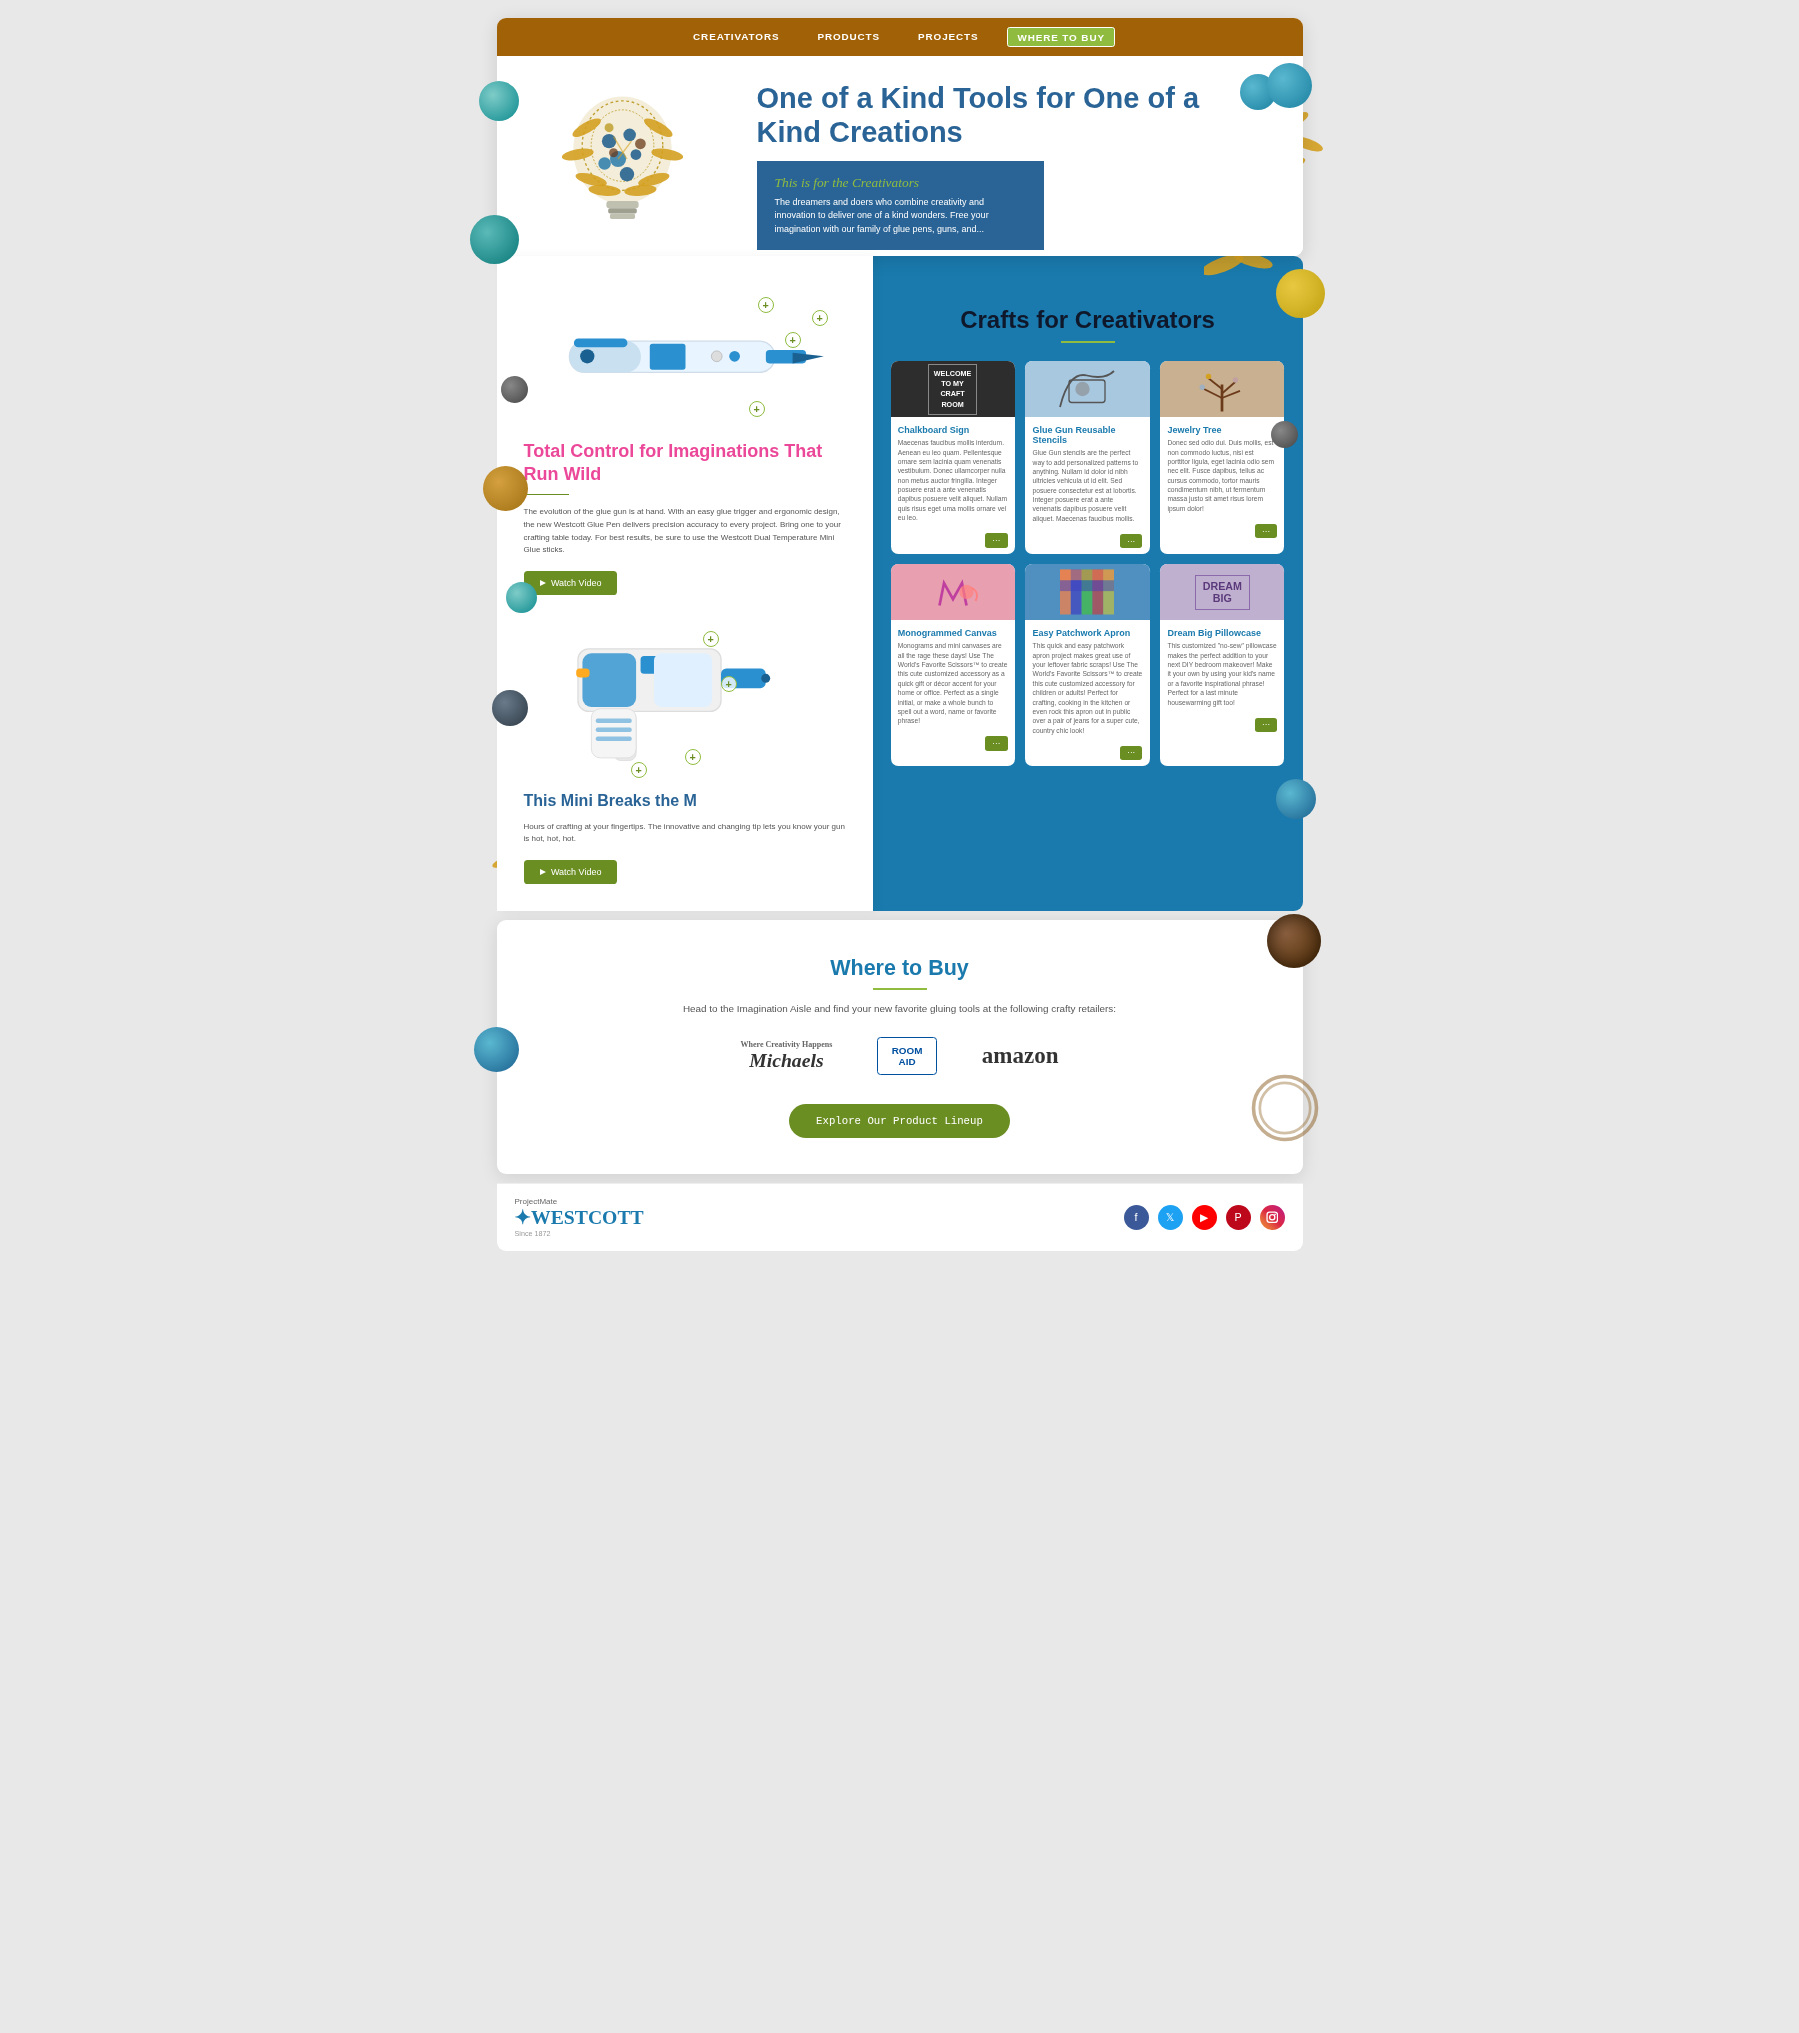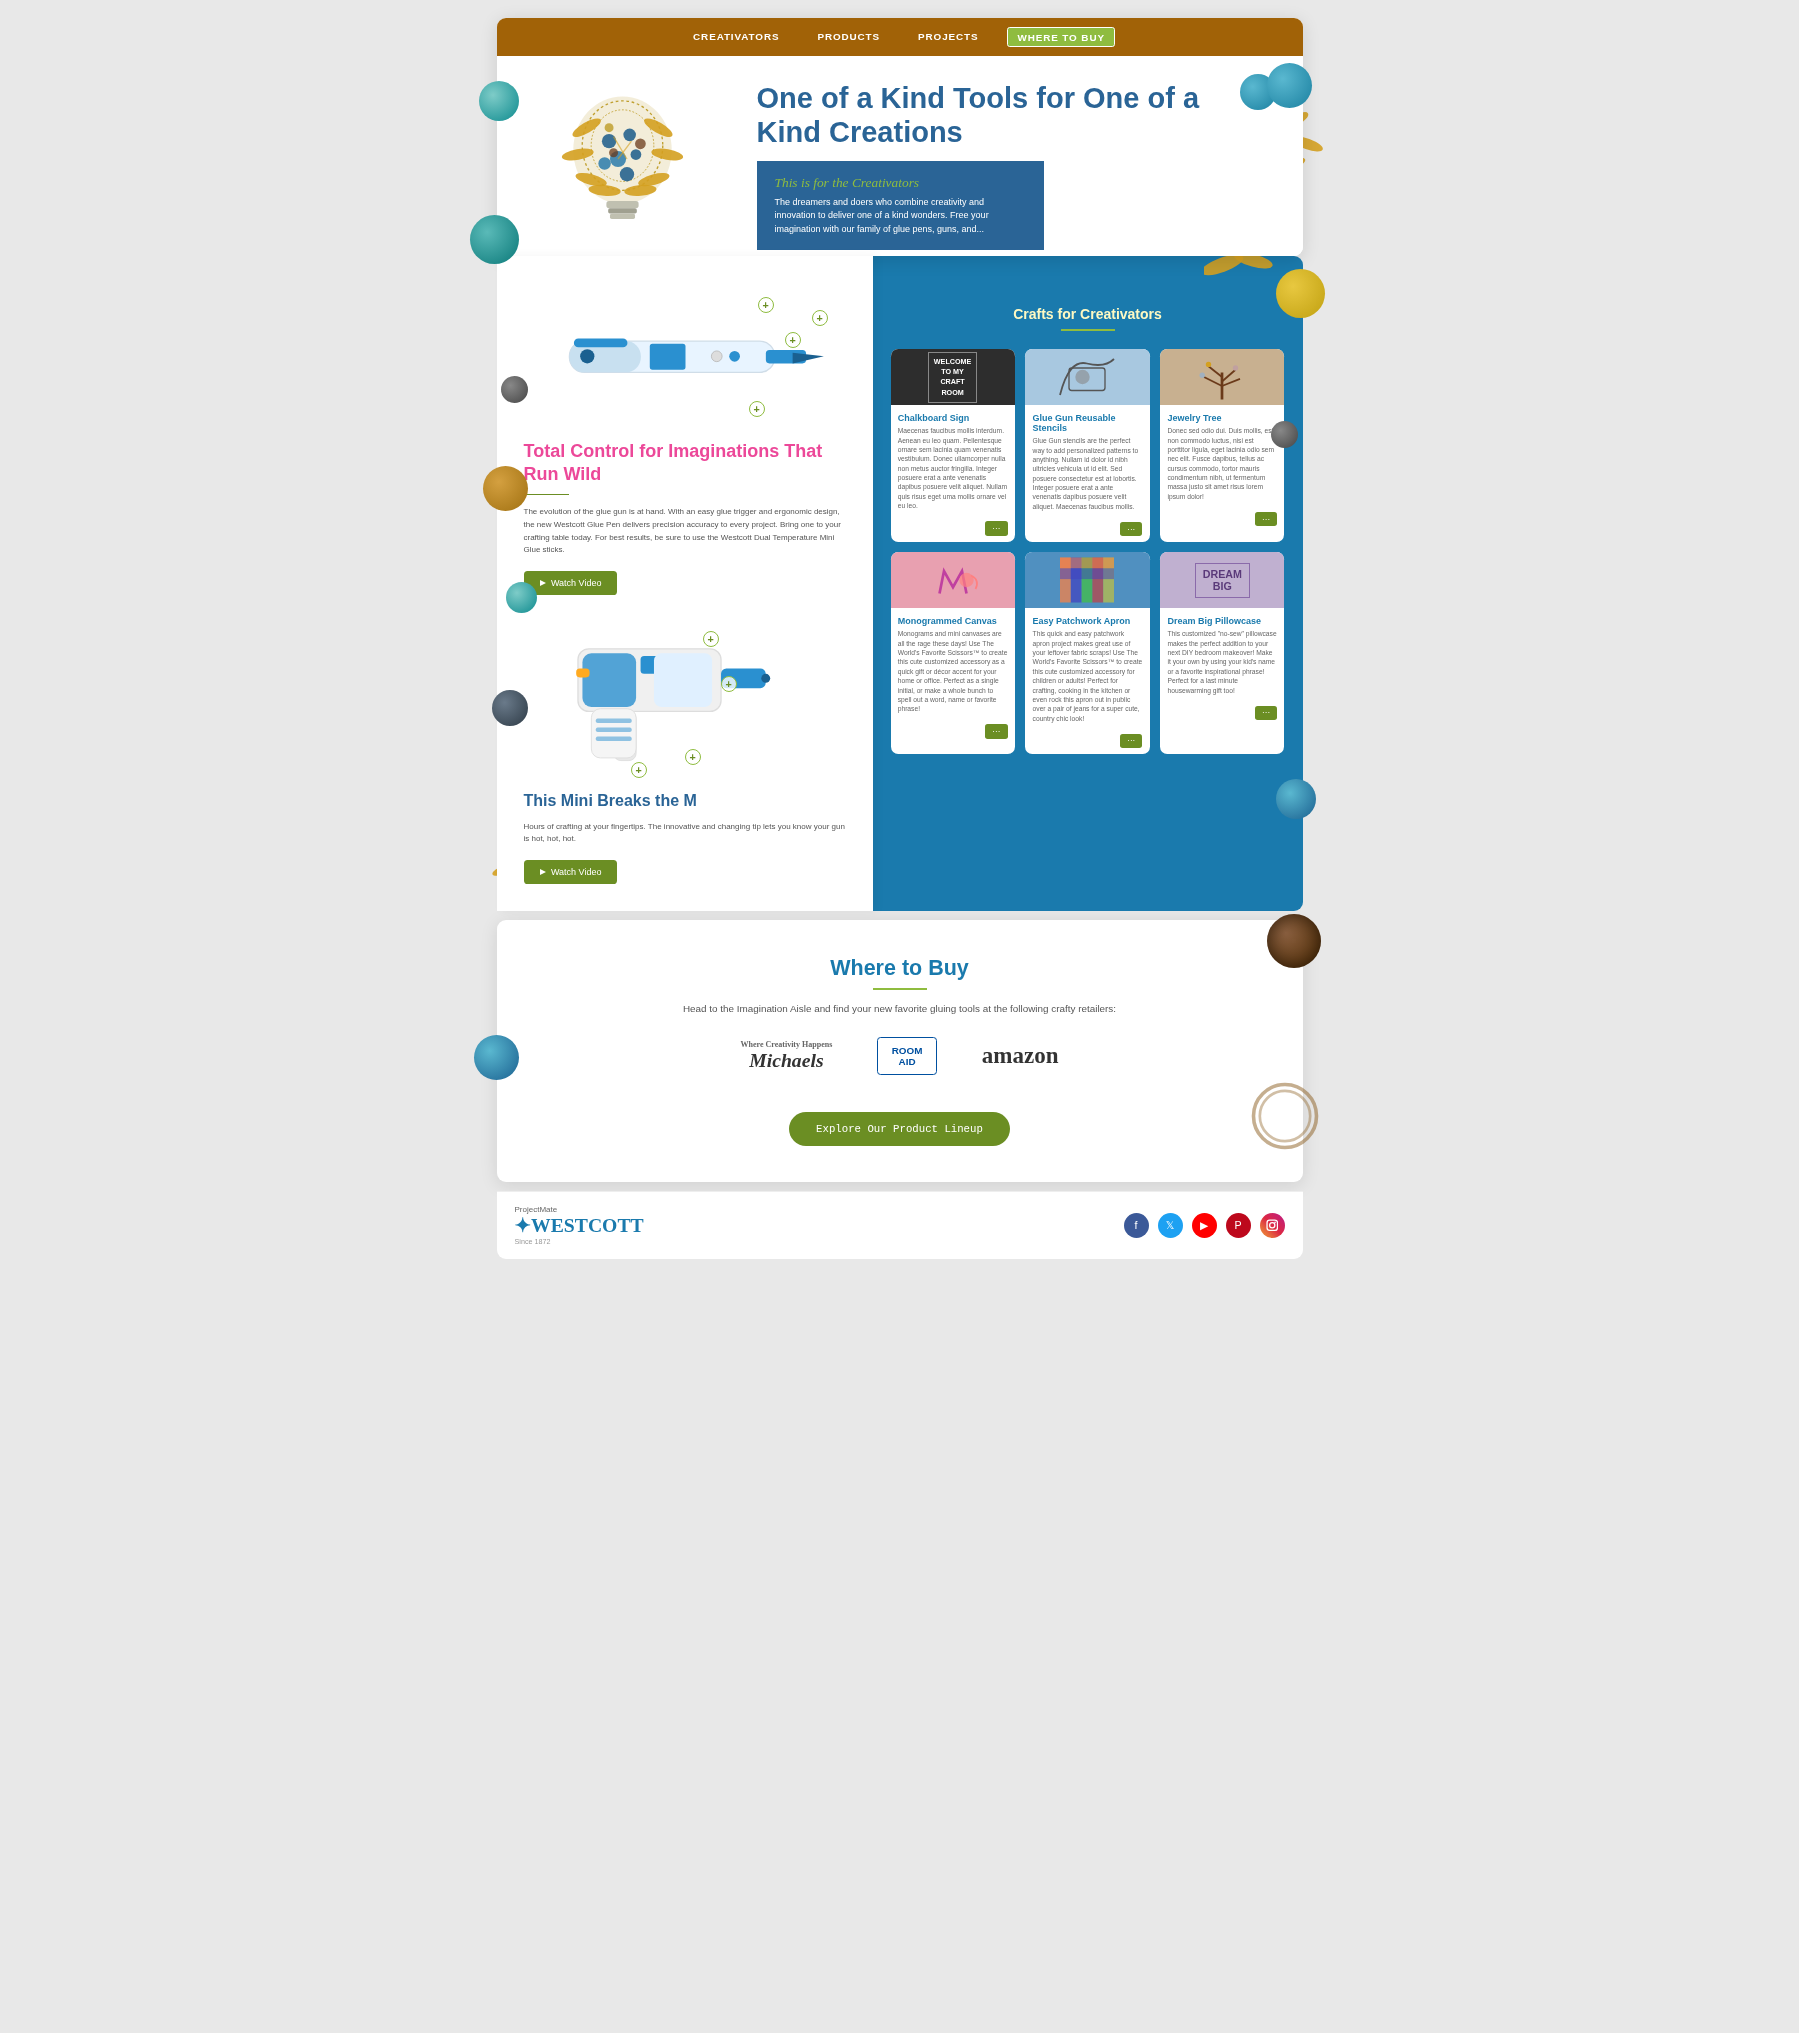--- a/index.html
+++ b/index.html
@@ -80,22 +80,22 @@
       font-size: 9px;
       line-height: 1.5;
     }
 
     
     .crafts-header {
       text-align: center;
       padding: 27px 18px 18px;
     }
     .crafts-title {
-      font-size: 14px;
-      color: #fef9c3;
+      font-size: 24px;
+      color: #0f172a;
       font-weight: bold;
       margin-bottom: 7.2px;
     }
     .crafts-underline {
       width: 54px;
       height: 2.7px;
       background: #8fbc3f;
       margin: 0 auto;
     }
     .section-title-green {
@@ -159,21 +159,21 @@
     .where-text {
       font-size: 9.9px;
       color: #555;
       margin-bottom: 22.4px;
     }
     .retailers {
       display: flex;
       justify-content: center;
       align-items: center;
       gap: 45px;
-      margin-bottom: 37px;
+      margin-bottom: 29px;
     }
     .retailer-logo {
       font-size: 16px;
       font-weight: bold;
       color: #333;
     }
     .retailer-logo.michaels { font-family: 'Georgia', serif; font-style: italic; color: #333; }
     .retailer-logo.riteaid { font-weight: bold; color: #0050a0; font-size: 12.5px; }
     .retailer-logo.amazon { font-family: 'Georgia', serif; font-size: 19.7px; color: #333; }
     .explore-btn {

